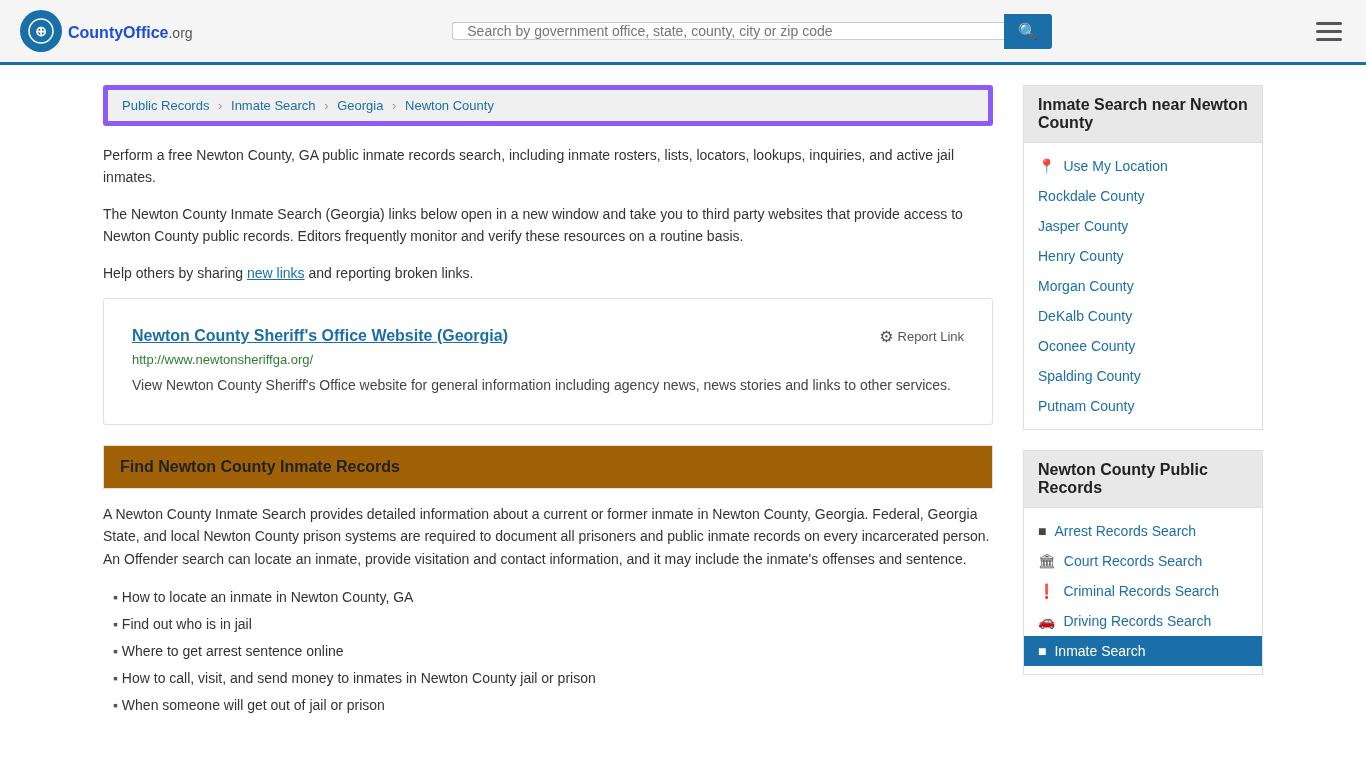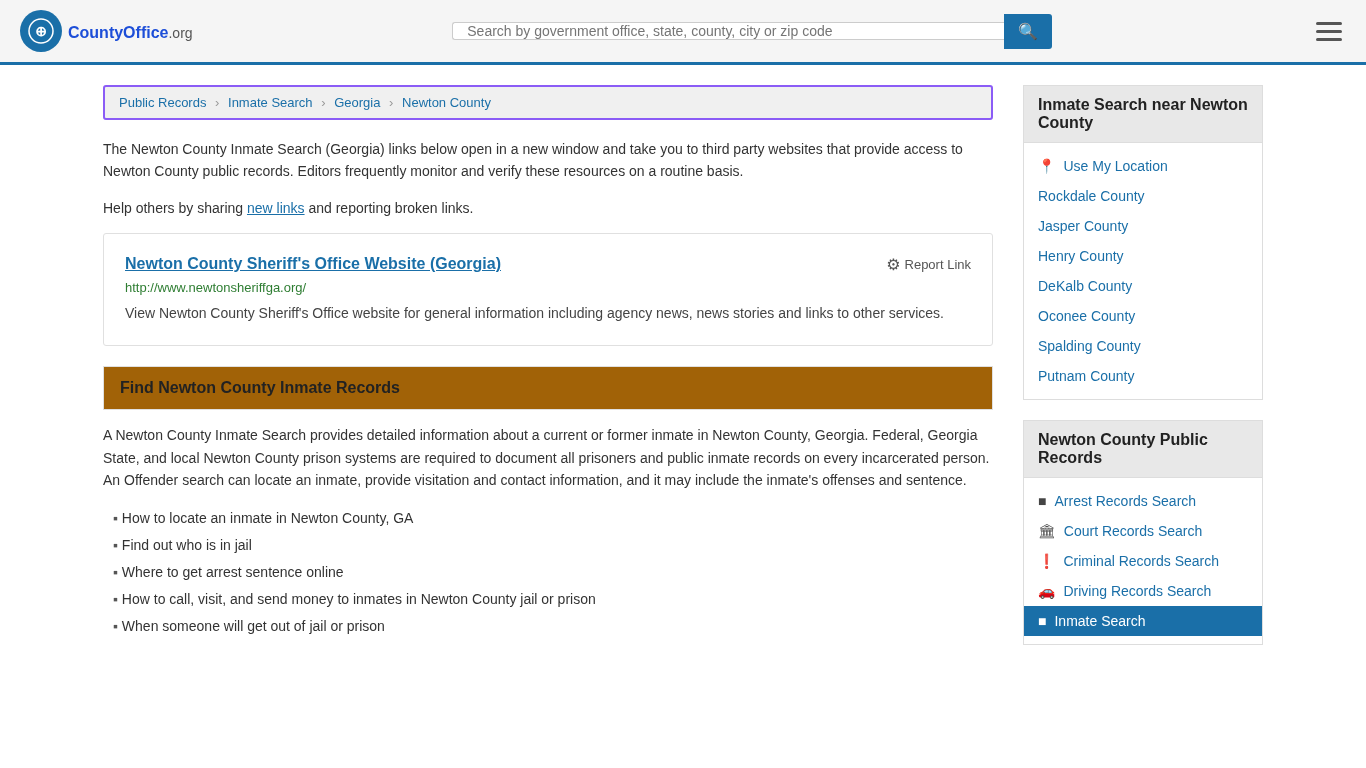--- a/index.html
+++ b/index.html
@@ -106,21 +106,21 @@
       font-size: 24px;
       font-weight: bold;
       color: #222;
       margin-bottom: 14px;
     }
 
     
     #breadcrumb {
       background: #f0f0f0;
       padding: 8px 14px;
-      border: 2px solid #8b5cf6;
+      border: 5px solid #8b5cf6;
       border-radius: 3px;
       margin-bottom: 18px;
       font-size: 13px;
       color: #555;
     }
     #breadcrumb a {
       color: #1a6fa8;
       text-decoration: none;
     }
     .breadcrumb-sep { margin: 0 5px; color: #999; }
@@ -130,21 +130,21 @@
       margin-bottom: 14px;
       line-height: 1.6;
       color: #333;
     }
     .desc-para a { color: #1a6fa8; }
 
     
     .link-card {
       border: 1px solid #e0e0e0;
       border-radius: 3px;
-      padding: 21px;
+      padding: 28px;
       margin-bottom: 20px;
     }
     .link-card-header {
       display: flex;
       justify-content: space-between;
       align-items: flex-start;
       margin-bottom: 6px;
     }
     .link-card-title {
       font-size: 16px;
@@ -285,20 +285,21 @@
     <div id="breadcrumb">
       <a href="#">Public Records</a>
       <span class="breadcrumb-sep">›</span>
       <a href="#">Inmate Search</a>
       <span class="breadcrumb-sep">›</span>
       <a href="#">Georgia</a>
       <span class="breadcrumb-sep">›</span>
       <a href="#">Newton County</a>
     </div>
 
+    <p class="desc-para">Perform a free Newton County, GA public inmate records search, including inmate rosters, lists, locators, lookups, inquiries, and active jail inmates.</p>
     <p class="desc-para">The Newton County Inmate Search (Georgia) links below open in a new window and take you to third party websites that provide access to Newton County public records. Editors frequently monitor and verify these resources on a routine basis.</p>
     <p class="desc-para">
       <span>Help others by sharing </span><a href="#">new links</a><span> and reporting broken links.</span>
     </p>
 
     <div class="link-card">
       <div class="link-card-header">
         <a href="#" class="link-card-title">Newton County Sheriff's Office Website (Georgia)</a>
         <div class="report-link">
           <span style="font-size:16px;">⚙</span>
@@ -337,20 +338,23 @@
         <a href="#" class="sidebar-link">
           <span>Rockdale County</span>
         </a>
         <a href="#" class="sidebar-link">
           <span>Jasper County</span>
         </a>
         <a href="#" class="sidebar-link">
           <span>Henry County</span>
         </a>
         <a href="#" class="sidebar-link">
+          <span>Morgan County</span>
+        </a>
+        <a href="#" class="sidebar-link">
           <span>DeKalb County</span>
         </a>
         <a href="#" class="sidebar-link">
           <span>Oconee County</span>
         </a>
         <a href="#" class="sidebar-link">
           <span>Spalding County</span>
         </a>
         <a href="#" class="sidebar-link">
           <span>Putnam County</span>

